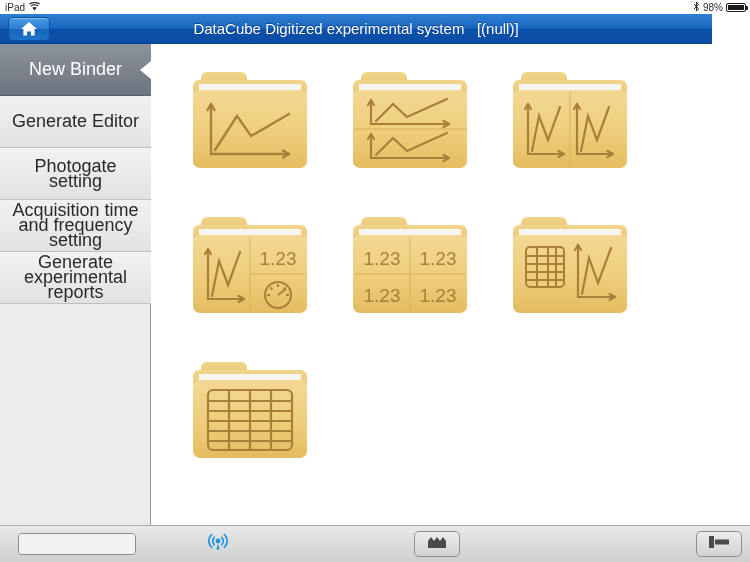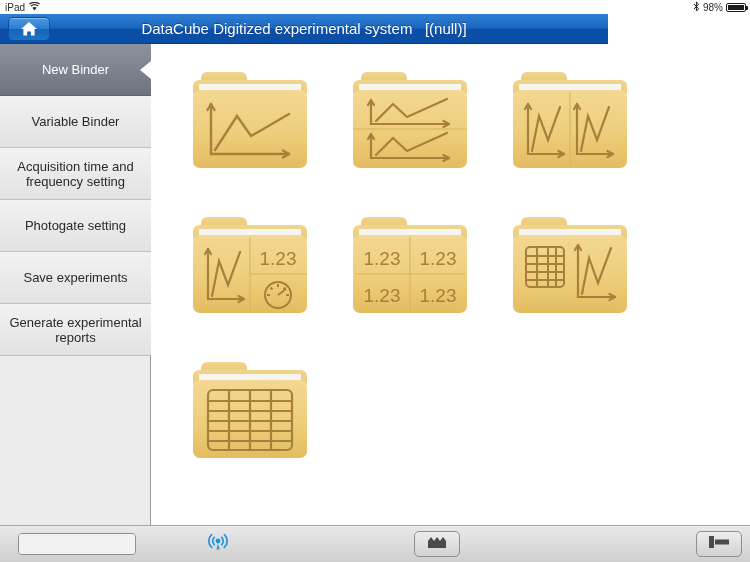--- a/index.html
+++ b/index.html
@@ -28,21 +28,21 @@
     position: relative; display: inline-block;
   }
   .batt-body::after {
     content: ""; position: absolute; right: -3px; top: 2.5px;
     width: 2px; height: 4px; background: #1d1d1d; border-radius: 0 1px 1px 0;
   }
   .batt-fill { position: absolute; left: 1px; top: 1px; bottom: 1px; width: 16px; background: #1d1d1d; }
 
   
   .titlebar {
-    position: absolute; top: 14px; left: 0; width: 608px; height: 30px;
+    position: absolute; top: 14px; left: 0; width: 712px; height: 30px;
     background: linear-gradient(to bottom, #2f7fd4 0%, #1b66c0 48%, #0c4fa8 52%, #0b4ea6 100%);
     border-bottom: 1px solid #063f86;
   }
   .home-btn {
     position: absolute; left: 8px; top: 3px; width: 42px; height: 24px;
     border-radius: 5px;
     background: linear-gradient(to bottom, #4a9ae2 0%, #2a7ccf 50%, #1663bb 51%, #1f72c9 100%);
     border: 1px solid #0c4fa0;
     box-shadow: inset 0 1px 0 rgba(255,255,255,.35);
     display: flex; align-items: center; justify-content: center;
@@ -62,21 +62,21 @@
     position: absolute; left: 0; top: 44px; width: 151px; height: 481px;
     background: #ececec;
     border-right: 1px solid #9a9a9a;
   }
   .side-item {
     position: relative;
     width: 151px;
     border-bottom: 1px solid #c0c0c0;
     background: linear-gradient(to bottom, #f2f2f2 0%, #e2e2e2 100%);
     color: #2a2a2a;
-    font-size: 13px;
+    font-size: 18px;
     display: flex; align-items: center; justify-content: center;
     text-align: center;
     padding: 0 8px;
     cursor: pointer;
     line-height: 15px;
   }
   .side-item.h1 { height: 52px; }
   .side-item.h2 { height: 52px; }
   .side-item.selected {
     background: linear-gradient(to bottom, #8d939c 0%, #6d747f 100%);
@@ -182,30 +182,27 @@
     </div>
     <div class="title-text">DataCube Digitized experimental system   [(null)]</div>
   </div>
 
   <div class="sidebar">
     <div class="side-item h1 selected">
       <span>New Binder</span>
       <span class="pointer"></span>
     </div>
     <div class="side-item h1">
-      <span>Variable Binder</span>
+      <span>Generate Editor</span>
+    </div>
+    <div class="side-item h1">
+      <span>Photogate setting</span>
     </div>
     <div class="side-item h2">
       <span>Acquisition time and frequency setting</span>
-    </div>
-    <div class="side-item h1">
-      <span>Photogate setting</span>
-    </div>
-    <div class="side-item h1">
-      <span>Save experiments</span>
     </div>
     <div class="side-item h2">
       <span>Generate experimental reports</span>
     </div>
   </div>
 
   <div class="content">
     <div class="grid">
 
       <div class="cell">

